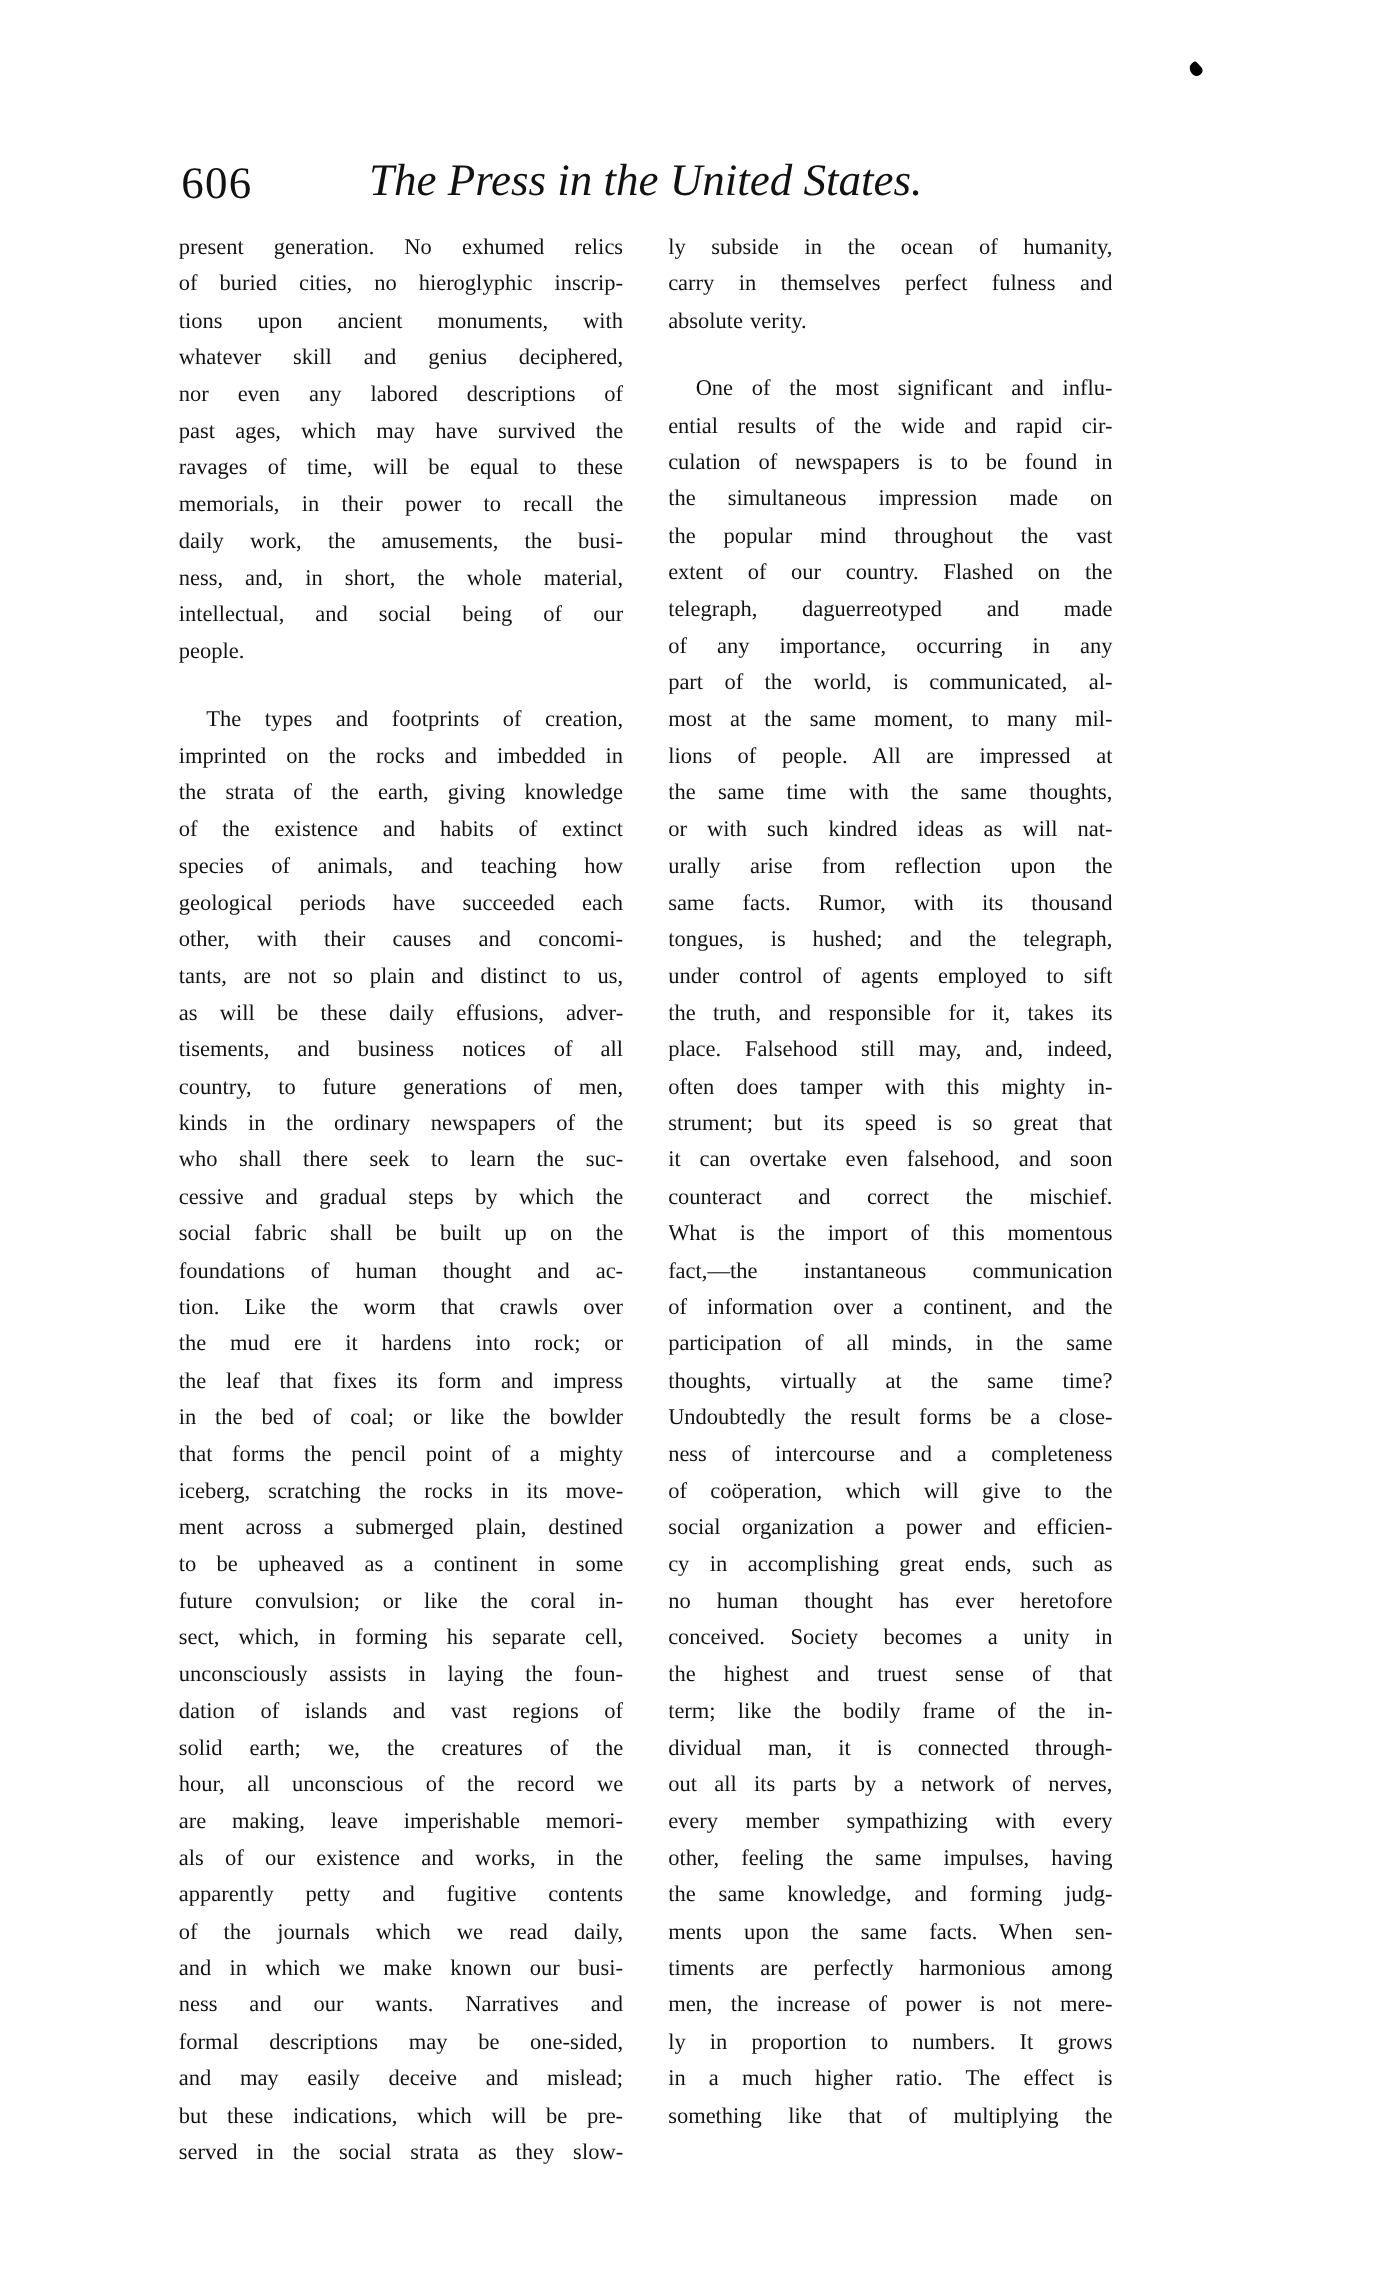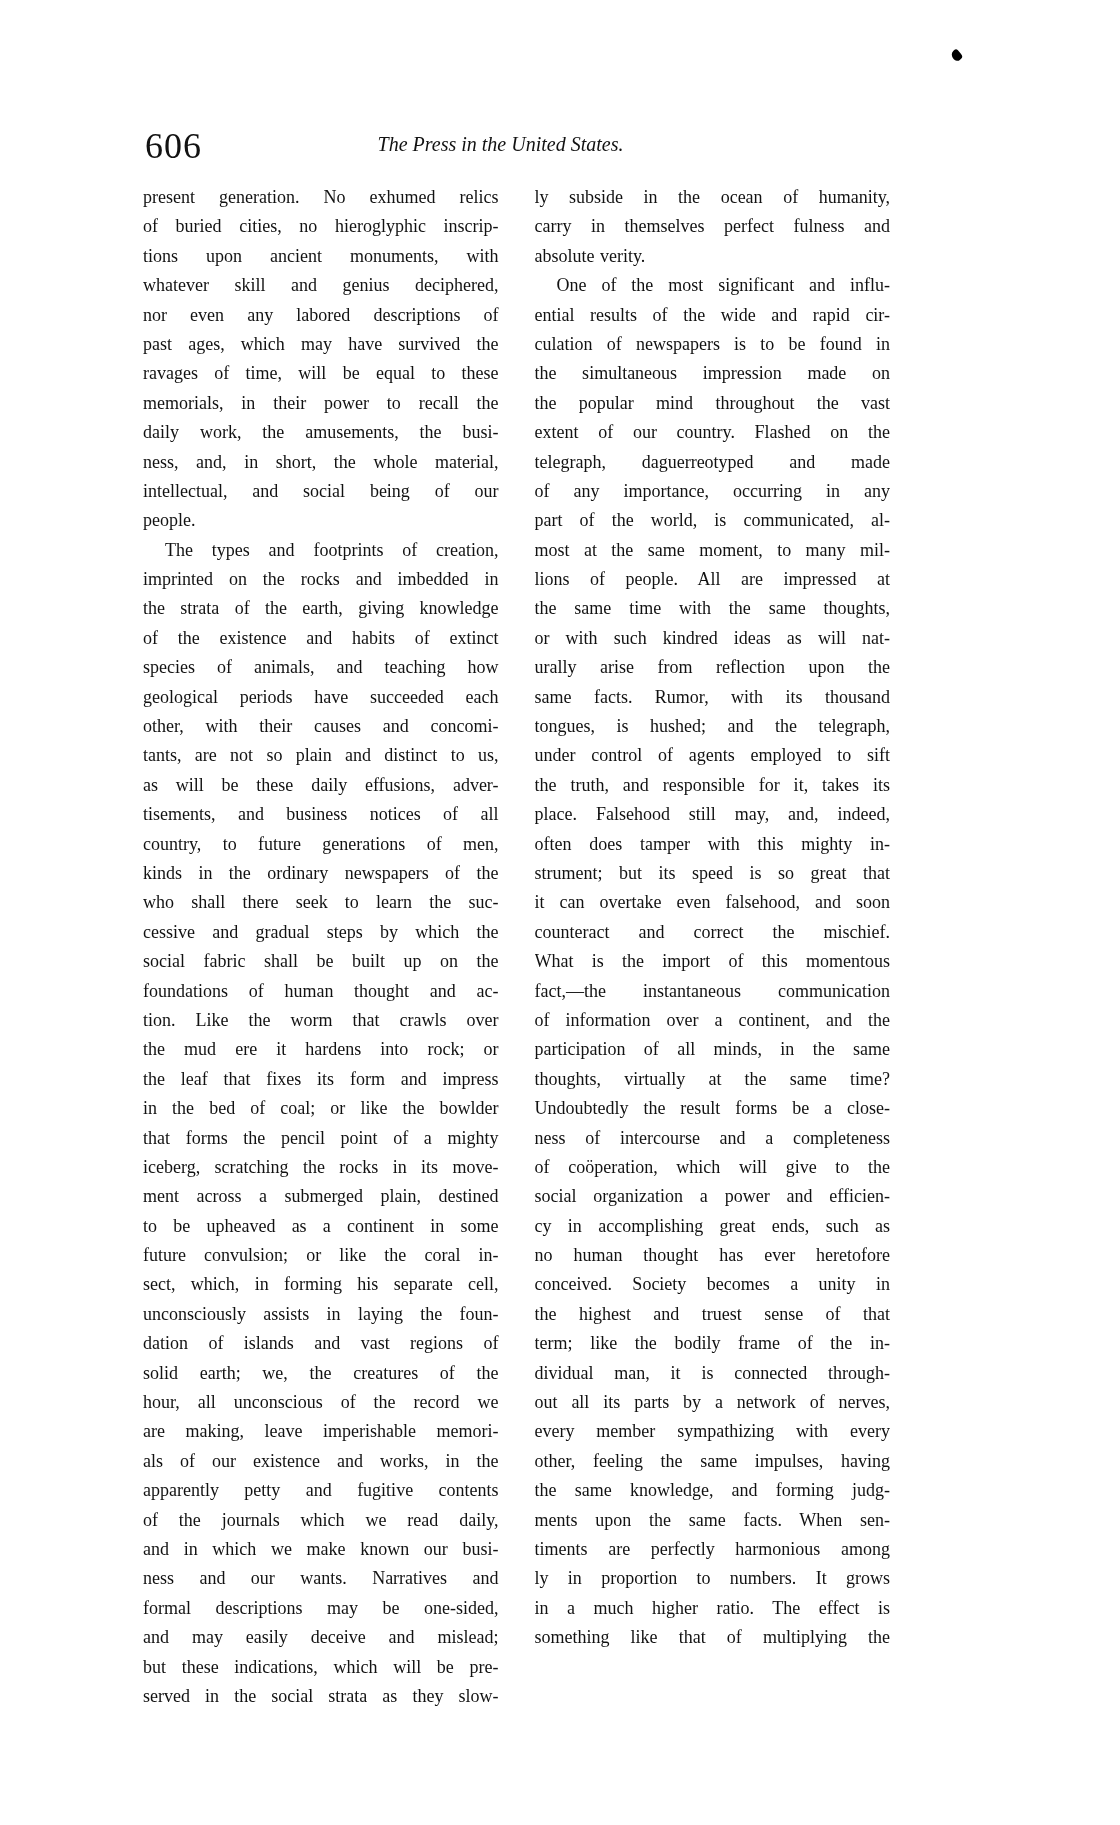--- a/index.html
+++ b/index.html
@@ -19,26 +19,26 @@
   .folio {
     position: absolute;
     left: 145px;
     top: 129px;
     font-size: 36px;
     line-height: 34px;
     letter-spacing: 1px;
   }
   .running-title {
     position: absolute;
-    left: 127px;
+    left: 143px;
     top: 126px;
     width: 747px;
     text-align: center;
     font-style: italic;
-    font-size: 20px;
+    font-size: 36px;
     line-height: 36px;
   }
   .text-block {
     position: absolute;
     left: 143px;
     top: 183px;
     width: 747px;
     display: flex;
     gap: 36px;
   }
@@ -52,20 +52,21 @@
     text-align: justify;
     text-align-last: justify;
     overflow: hidden;
     word-spacing: 1px;
   }
   .line.endp {
     text-align-last: left;
   }
   .line.indent {
     text-indent: 22px;
+    margin-top: 25px;
   }
   .ink-speck {
     position: absolute;
     left: 952px;
     top: 50px;
     width: 9px;
     height: 11px;
     background: #000;
     border-radius: 70% 30% 45% 55%;
     transform: rotate(-42deg);
@@ -174,18 +175,19 @@
         <div class="line">conceived.  Society becomes a unity in</div>
         <div class="line">the highest and truest sense of that</div>
         <div class="line">term; like the bodily frame of the in-</div>
         <div class="line">dividual man, it is connected through-</div>
         <div class="line">out all its parts by a network of nerves,</div>
         <div class="line">every member sympathizing with every</div>
         <div class="line">other, feeling the same impulses, having</div>
         <div class="line">the same knowledge, and forming judg-</div>
         <div class="line">ments upon the same facts.  When sen-</div>
         <div class="line">timents are perfectly harmonious among</div>
+        <div class="line">men, the increase of power is not mere-</div>
         <div class="line">ly in proportion to numbers.  It grows</div>
         <div class="line">in a much higher ratio.  The effect is</div>
         <div class="line">something like that of multiplying the</div>
       </div>
   </div>
 </div>
 
 </body></html>

